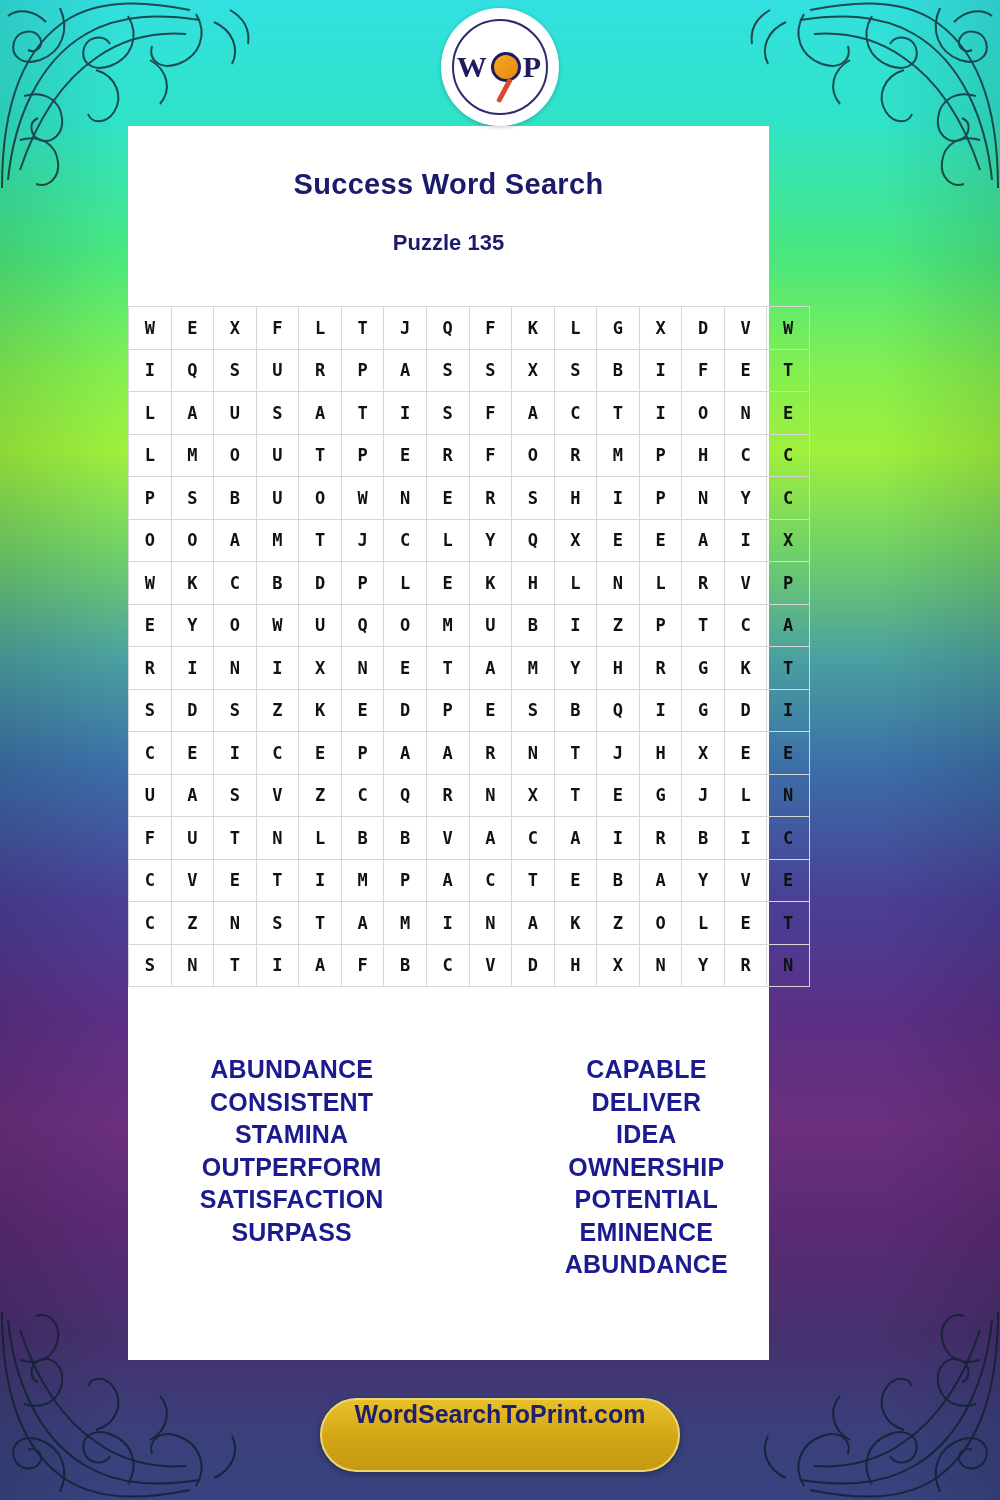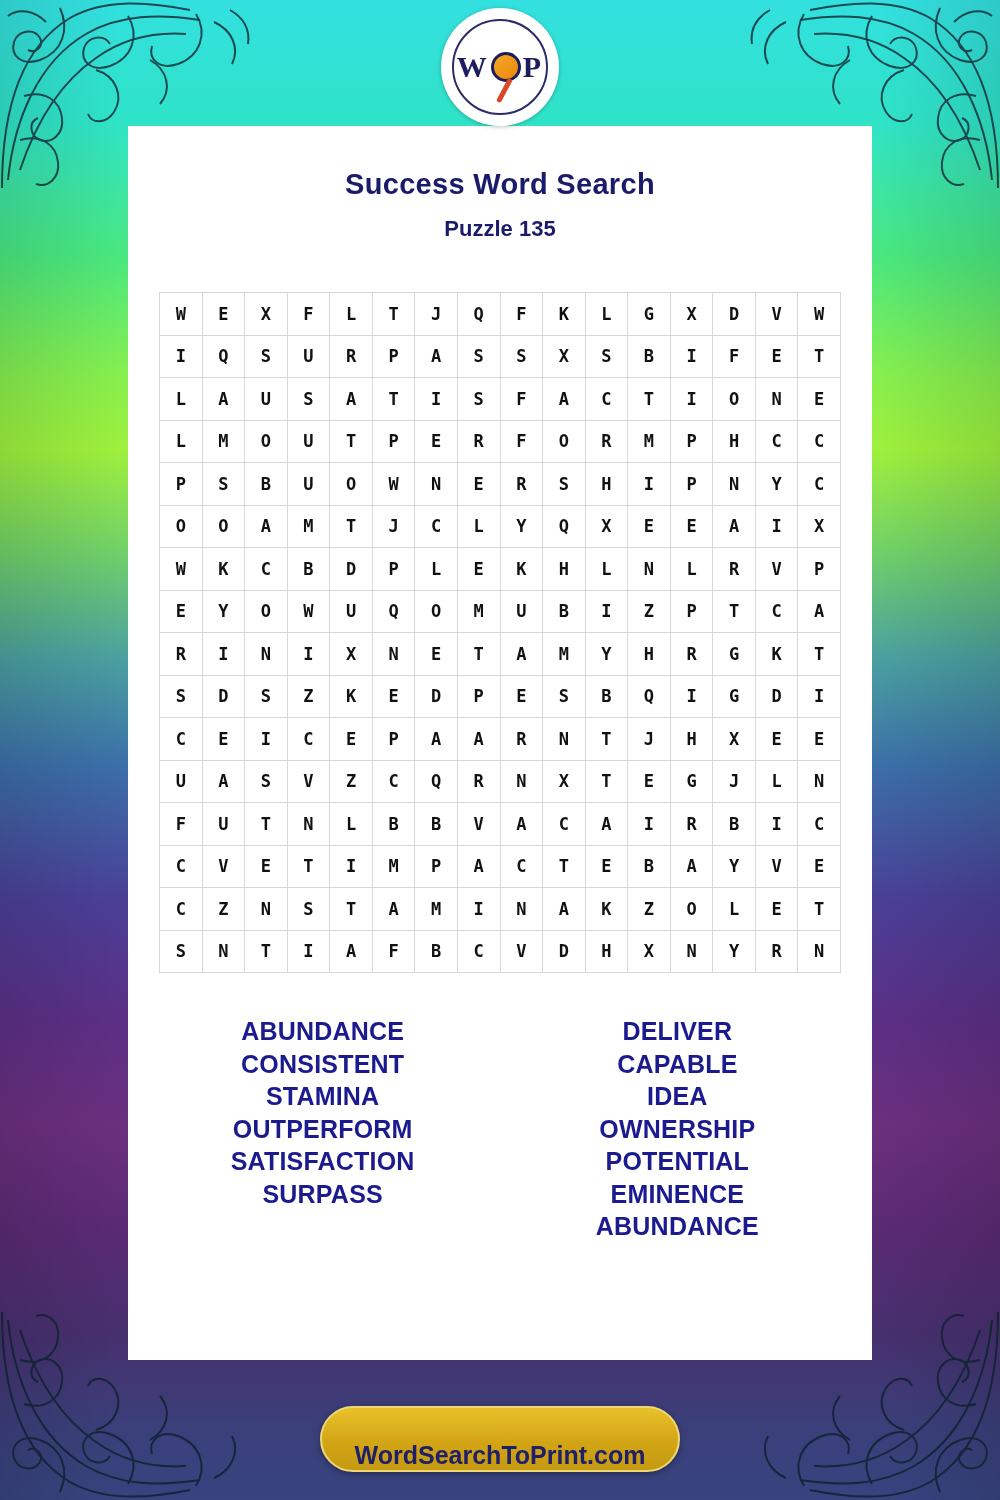--- a/index.html
+++ b/index.html
@@ -108,40 +108,40 @@
     top: 24px;
     transform: rotate(28deg);
     transform-origin: top center;
   }
 
   
   #sheet {
     position: absolute;
     left: 128px;
     top: 126px;
-    width: 744px;
+    width: 641px;
     height: 1234px;
     background: #ffffff;
     z-index: 3;
   }
 
   #title {
     text-align: center;
     color: #1b1b6b;
     font-size: 29px;
     font-weight: bold;
     margin-top: 42px;
     letter-spacing: .3px;
   }
   #subtitle {
     text-align: center;
     color: #1b1b6b;
     font-size: 22px;
     font-weight: bold;
-    margin-top: 15px;
+    margin-top: 29px;
   }
 
   
   #grid-wrap {
     margin: 50px auto 0 auto;
     width: 682px;
   }
   table.grid {
     border-collapse: collapse;
     width: 682px;
@@ -153,21 +153,21 @@
     text-align: center;
     vertical-align: middle;
     font-family: "DejaVu Sans Mono", monospace;
     font-size: 17px;
     font-weight: bold;
     color: #111;
   }
 
   
   #words {
-    margin: 42px auto 0 auto;
+    margin: 66px auto 0 auto;
     width: 682px;
     display: flex;
     justify-content: space-between;
   }
   .wordcol {
     width: 48%;
     text-align: center;
   }
   .wordcol .w {
     color: #1b1b8f;
@@ -177,27 +177,27 @@
     letter-spacing: .2px;
   }
 
   
   #footer {
     position: absolute;
     left: 50%;
     transform: translateX(-50%);
     bottom: 28px;
     width: 360px;
-    height: 66px;
+    height: 74px;
     border-radius: 37px;
     background: linear-gradient(to bottom, #e8c12a 0%, #d3a515 55%, #c59a12 100%);
     border: 2px solid #efd874;
     box-shadow: 0 2px 6px rgba(0,0,0,0.35);
     display: flex;
-    align-items: flex-end;
+    align-items: flex-start;
     justify-content: center;
     z-index: 6;
   }
   #footer .label {
     color: #20206a;
     font-size: 25px;
     font-weight: bold;
   }
 </style>
 </head>
@@ -580,22 +580,22 @@
   <div id="words">
     <div class="wordcol" id="words-left">
         <div class="w">ABUNDANCE</div>
         <div class="w">CONSISTENT</div>
         <div class="w">STAMINA</div>
         <div class="w">OUTPERFORM</div>
         <div class="w">SATISFACTION</div>
         <div class="w">SURPASS</div>
       </div>
     <div class="wordcol" id="words-right">
+        <div class="w">CAPABLE</div>
         <div class="w">DELIVER</div>
-        <div class="w">CAPABLE</div>
         <div class="w">IDEA</div>
         <div class="w">OWNERSHIP</div>
         <div class="w">POTENTIAL</div>
         <div class="w">EMINENCE</div>
         <div class="w">ABUNDANCE</div>
       </div>
   </div>
 </div>
 
 <div id="logo">

